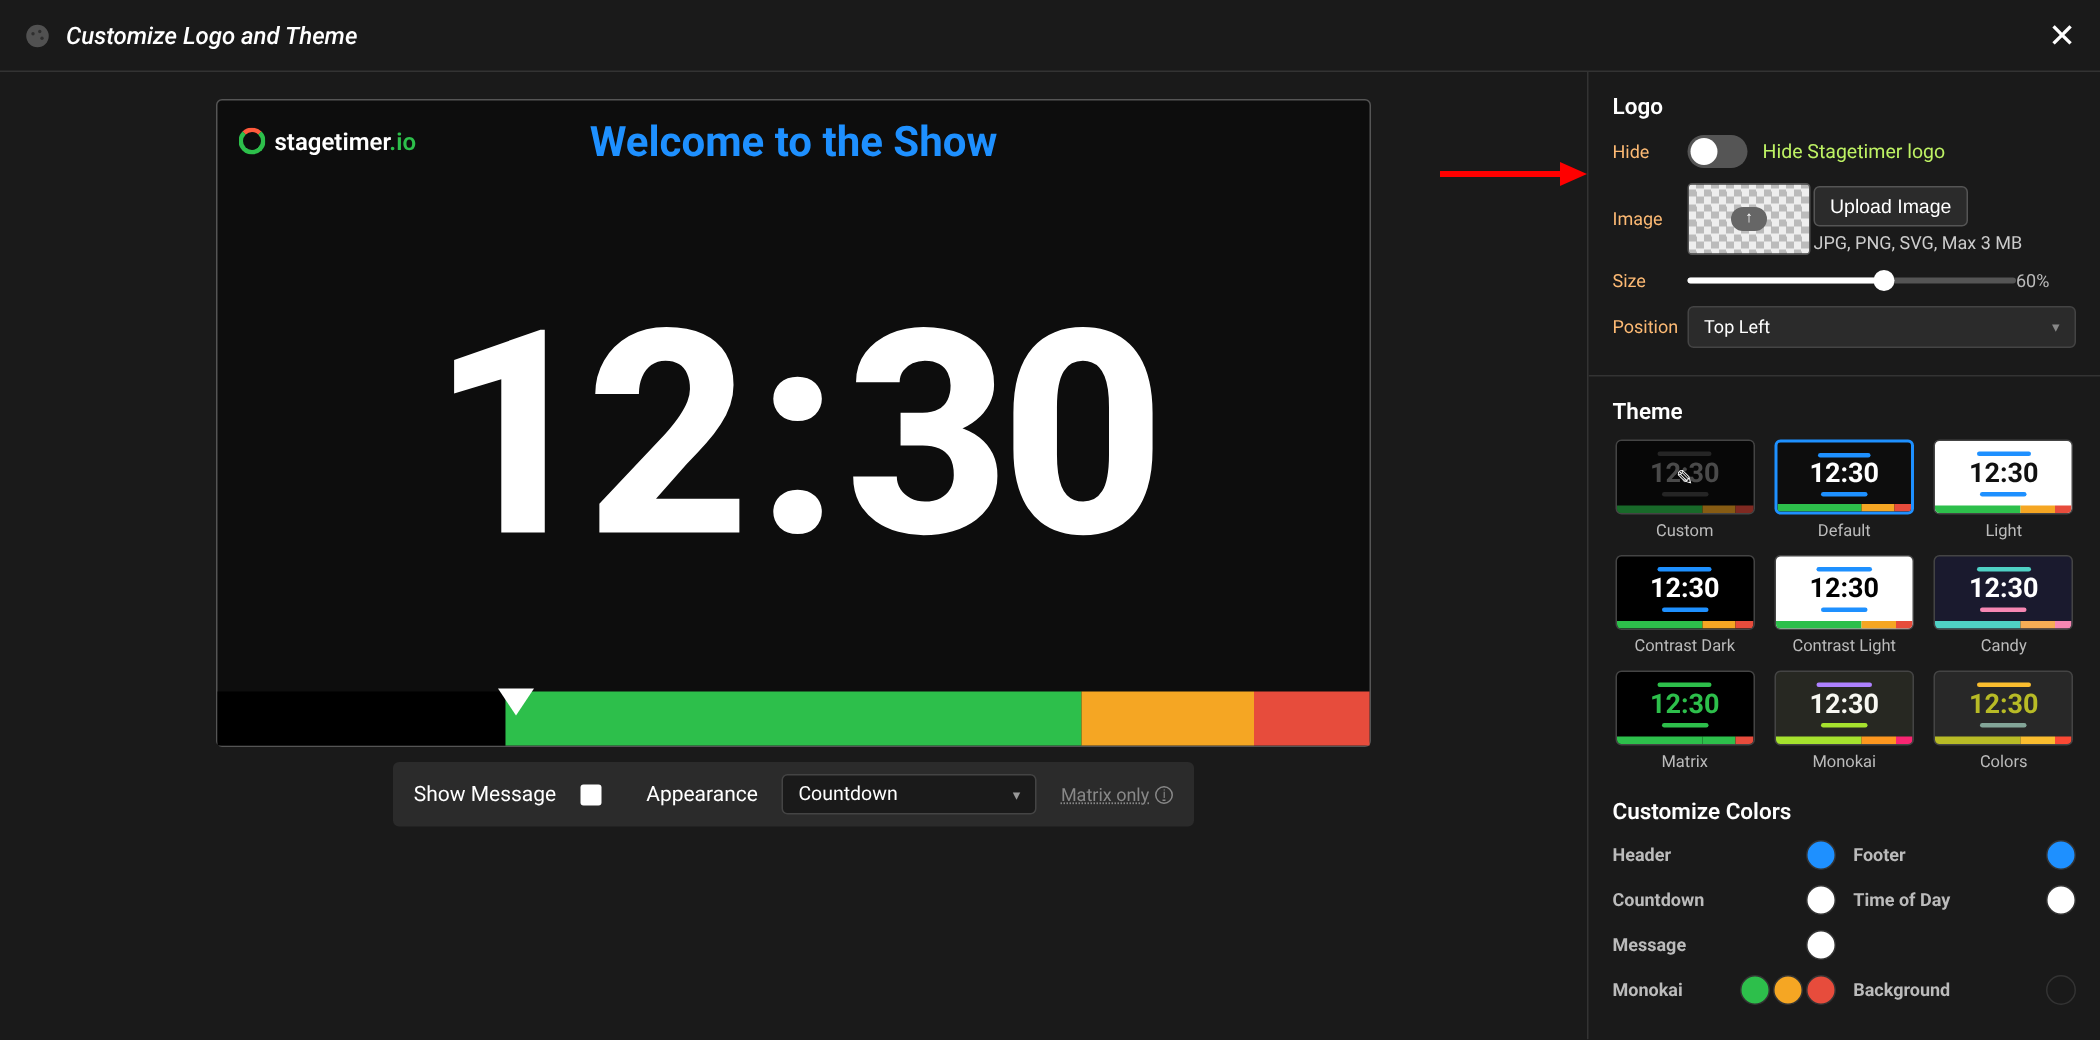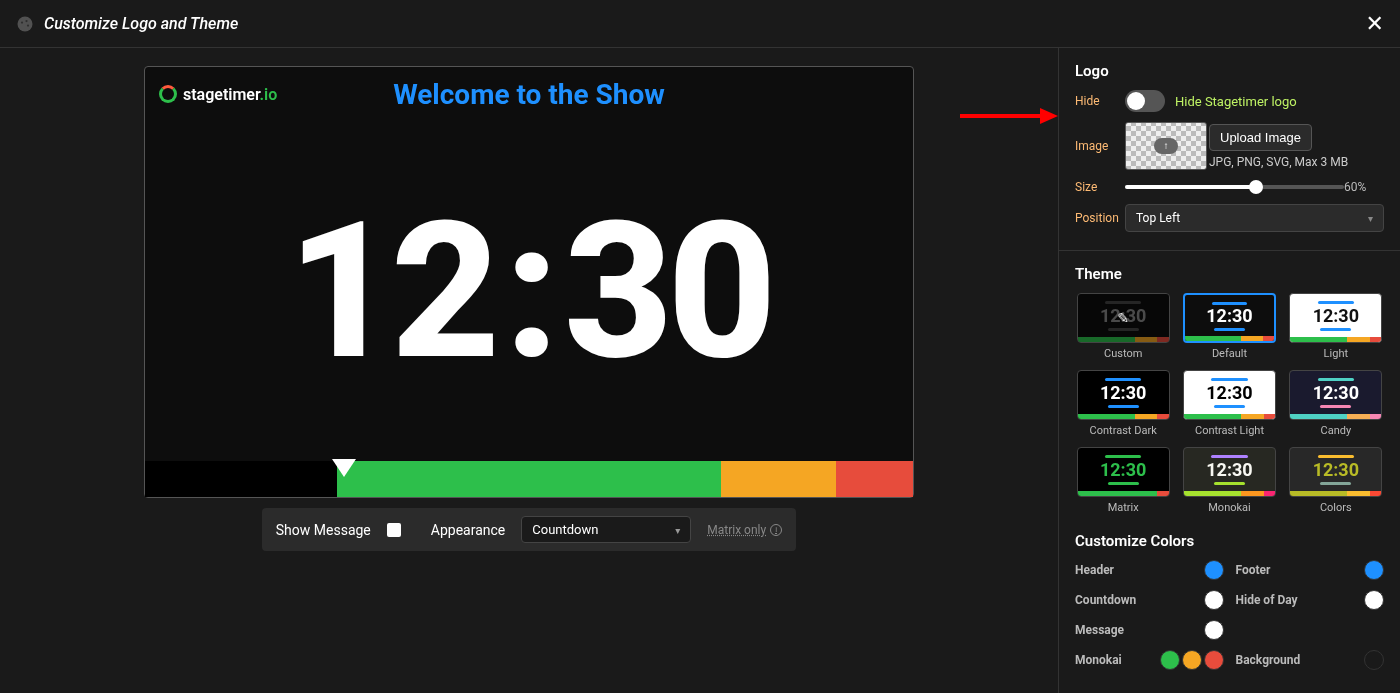--- a/index.html
+++ b/index.html
@@ -365,21 +365,21 @@
               <div class="swatch" style="background: rgb(30, 144, 255);"></div>
             </div>
           </div>
           <div class="color-row">
             <div class="color-row-label">Countdown</div>
             <div class="swatch-row">
               <div class="swatch" style="background: rgb(255, 255, 255);"></div>
             </div>
           </div>
           <div class="color-row">
-            <div class="color-row-label">Hide of Day</div>
+            <div class="color-row-label">Time of Day</div>
             <div class="swatch-row">
               <div class="swatch" style="background: rgb(255, 255, 255);"></div>
             </div>
           </div>
           <div class="color-row">
             <div class="color-row-label">Message</div>
             <div class="swatch-row">
               <div class="swatch" style="background: rgb(255, 255, 255);"></div>
             </div>
           </div>

